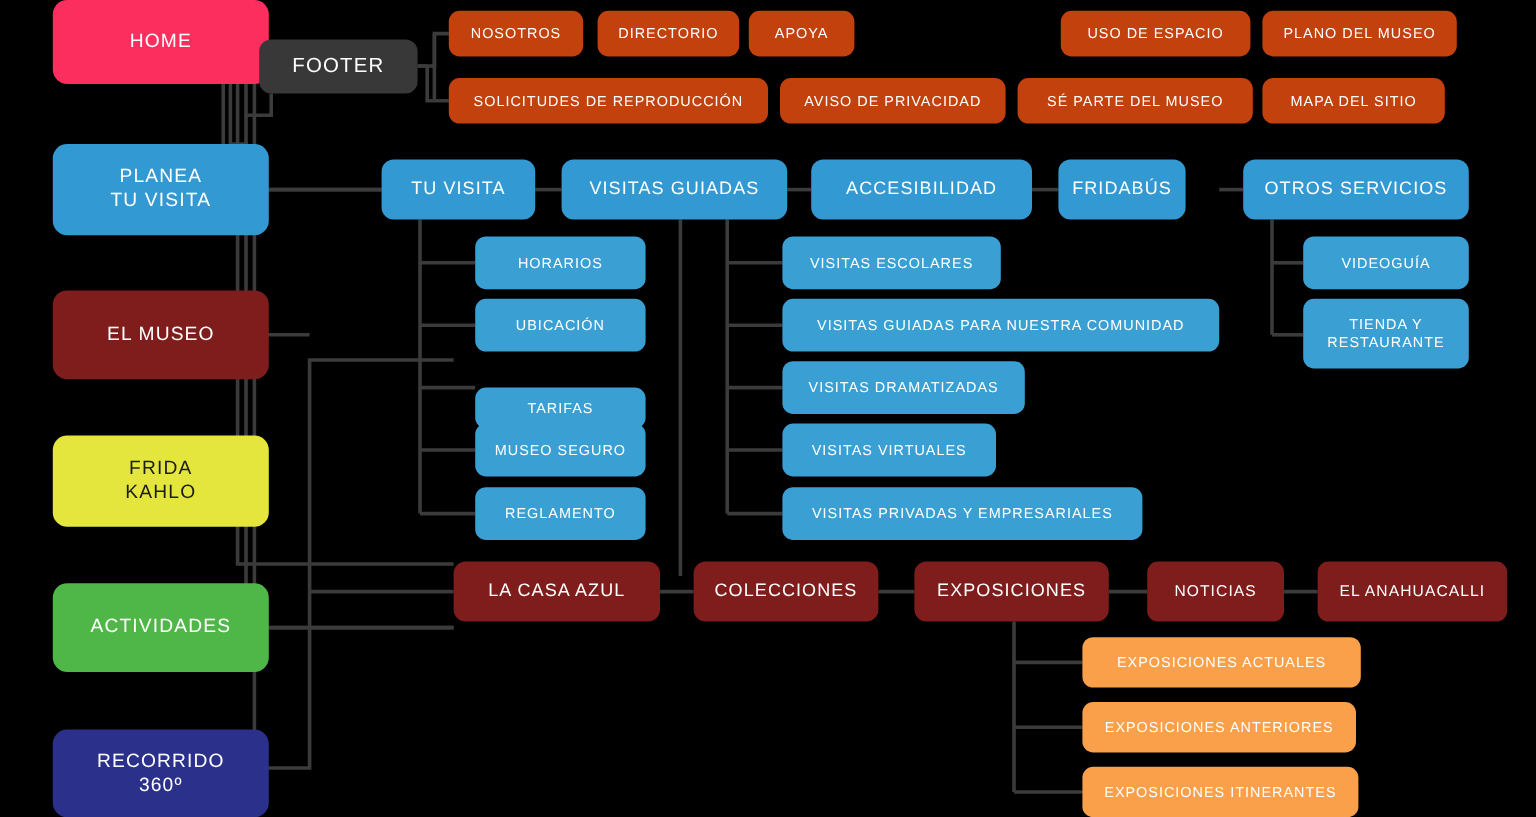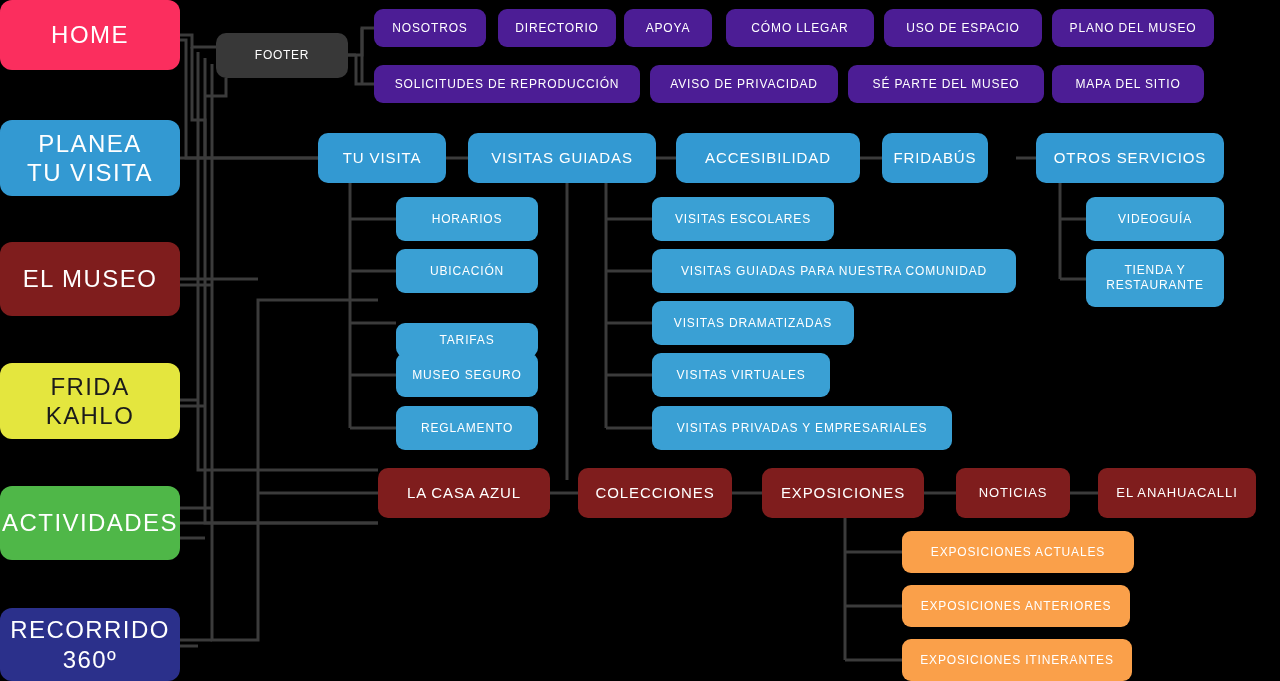--- a/index.html
+++ b/index.html
@@ -29,25 +29,25 @@
     text-align:center;
     border-radius:10px;
     letter-spacing:0.06em;
     line-height:1.22;
     color:#ffffff;
     padding:2px 10px;
     white-space:pre-line;
     z-index:3;
   }
   
-  .lvl0{ font-size:24px; border-radius:12px; }
+  .lvl0{ font-size:16px; border-radius:12px;margin-left:44px; }
   .lvl1{ font-size:15px; border-radius:10px; }
   .lvl2{ font-size:12px; border-radius:9px; letter-spacing:0.07em;}
   .dark { background:#383838; }
-  .dark.lvl2 { background:#4c1d95;text-align:center; }
+  .dark.lvl2 { background:#c2410c;text-align:center; }
   .blue { background:#3399D2; }
   .blue-l{ background:#3AA0D4; }
   .orange{ background:#7f1d1d; }
   .orange-l{ background:#FAA04A; }
   .pink { background:#FB2E5E; }
   .yellow{ background:#E4E63E; color:#1b1b1b; }
   .green { background:#4FB748; }
   .navy { background:#2B308B; }
 </style>
 </head>
@@ -131,26 +131,25 @@
   <div class="node lvl0 orange" style="left:0px;top:242px;width:180px;height:74px;">EL MUSEO</div>
 
   <div class="node lvl0 yellow" style="left:0px;top:363px;width:180px;height:76px;">FRIDA
 KAHLO</div>
 
   <div class="node lvl0 green" style="left:0px;top:486px;width:180px;height:74px;">ACTIVIDADES</div>
 
   <div class="node lvl0 navy" style="left:0px;top:608px;width:180px;height:73px;">RECORRIDO
 360º</div>
 
-  <div class="node lvl1 dark" style="left:216px;top:33px;width:132px;height:45px;font-size:12px;">FOOTER</div>
+  <div class="node lvl1 dark" style="left:216px;top:33px;width:132px;height:45px;font-size:17px;">FOOTER</div>
 
   <div class="node lvl2 dark" style="left:374px;top:9px;width:112px;height:38px;">NOSOTROS</div>
   <div class="node lvl2 dark" style="left:498px;top:9px;width:118px;height:38px;">DIRECTORIO</div>
   <div class="node lvl2 dark" style="left:624px;top:9px;width:88px;height:38px;">APOYA</div>
-  <div class="node lvl2 dark" style="left:726px;top:9px;width:148px;height:38px;">CÓMO LLEGAR</div>
   <div class="node lvl2 dark" style="left:884px;top:9px;width:158px;height:38px;">USO DE ESPACIO</div>
   <div class="node lvl2 dark" style="left:1052px;top:9px;width:162px;height:38px;">PLANO DEL MUSEO</div>
 
   <div class="node lvl2 dark" style="left:374px;top:65px;width:266px;height:38px;">SOLICITUDES DE REPRODUCCIÓN</div>
   <div class="node lvl2 dark" style="left:650px;top:65px;width:188px;height:38px;">AVISO DE PRIVACIDAD</div>
   <div class="node lvl2 dark" style="left:848px;top:65px;width:196px;height:38px;">SÉ PARTE DEL MUSEO</div>
   <div class="node lvl2 dark" style="left:1052px;top:65px;width:152px;height:38px;">MAPA DEL SITIO</div>
 
   <div class="node lvl1 blue" style="left:318px;top:133px;width:128px;height:50px;">TU VISITA</div>
   <div class="node lvl1 blue" style="left:468px;top:133px;width:188px;height:50px;">VISITAS GUIADAS</div>

